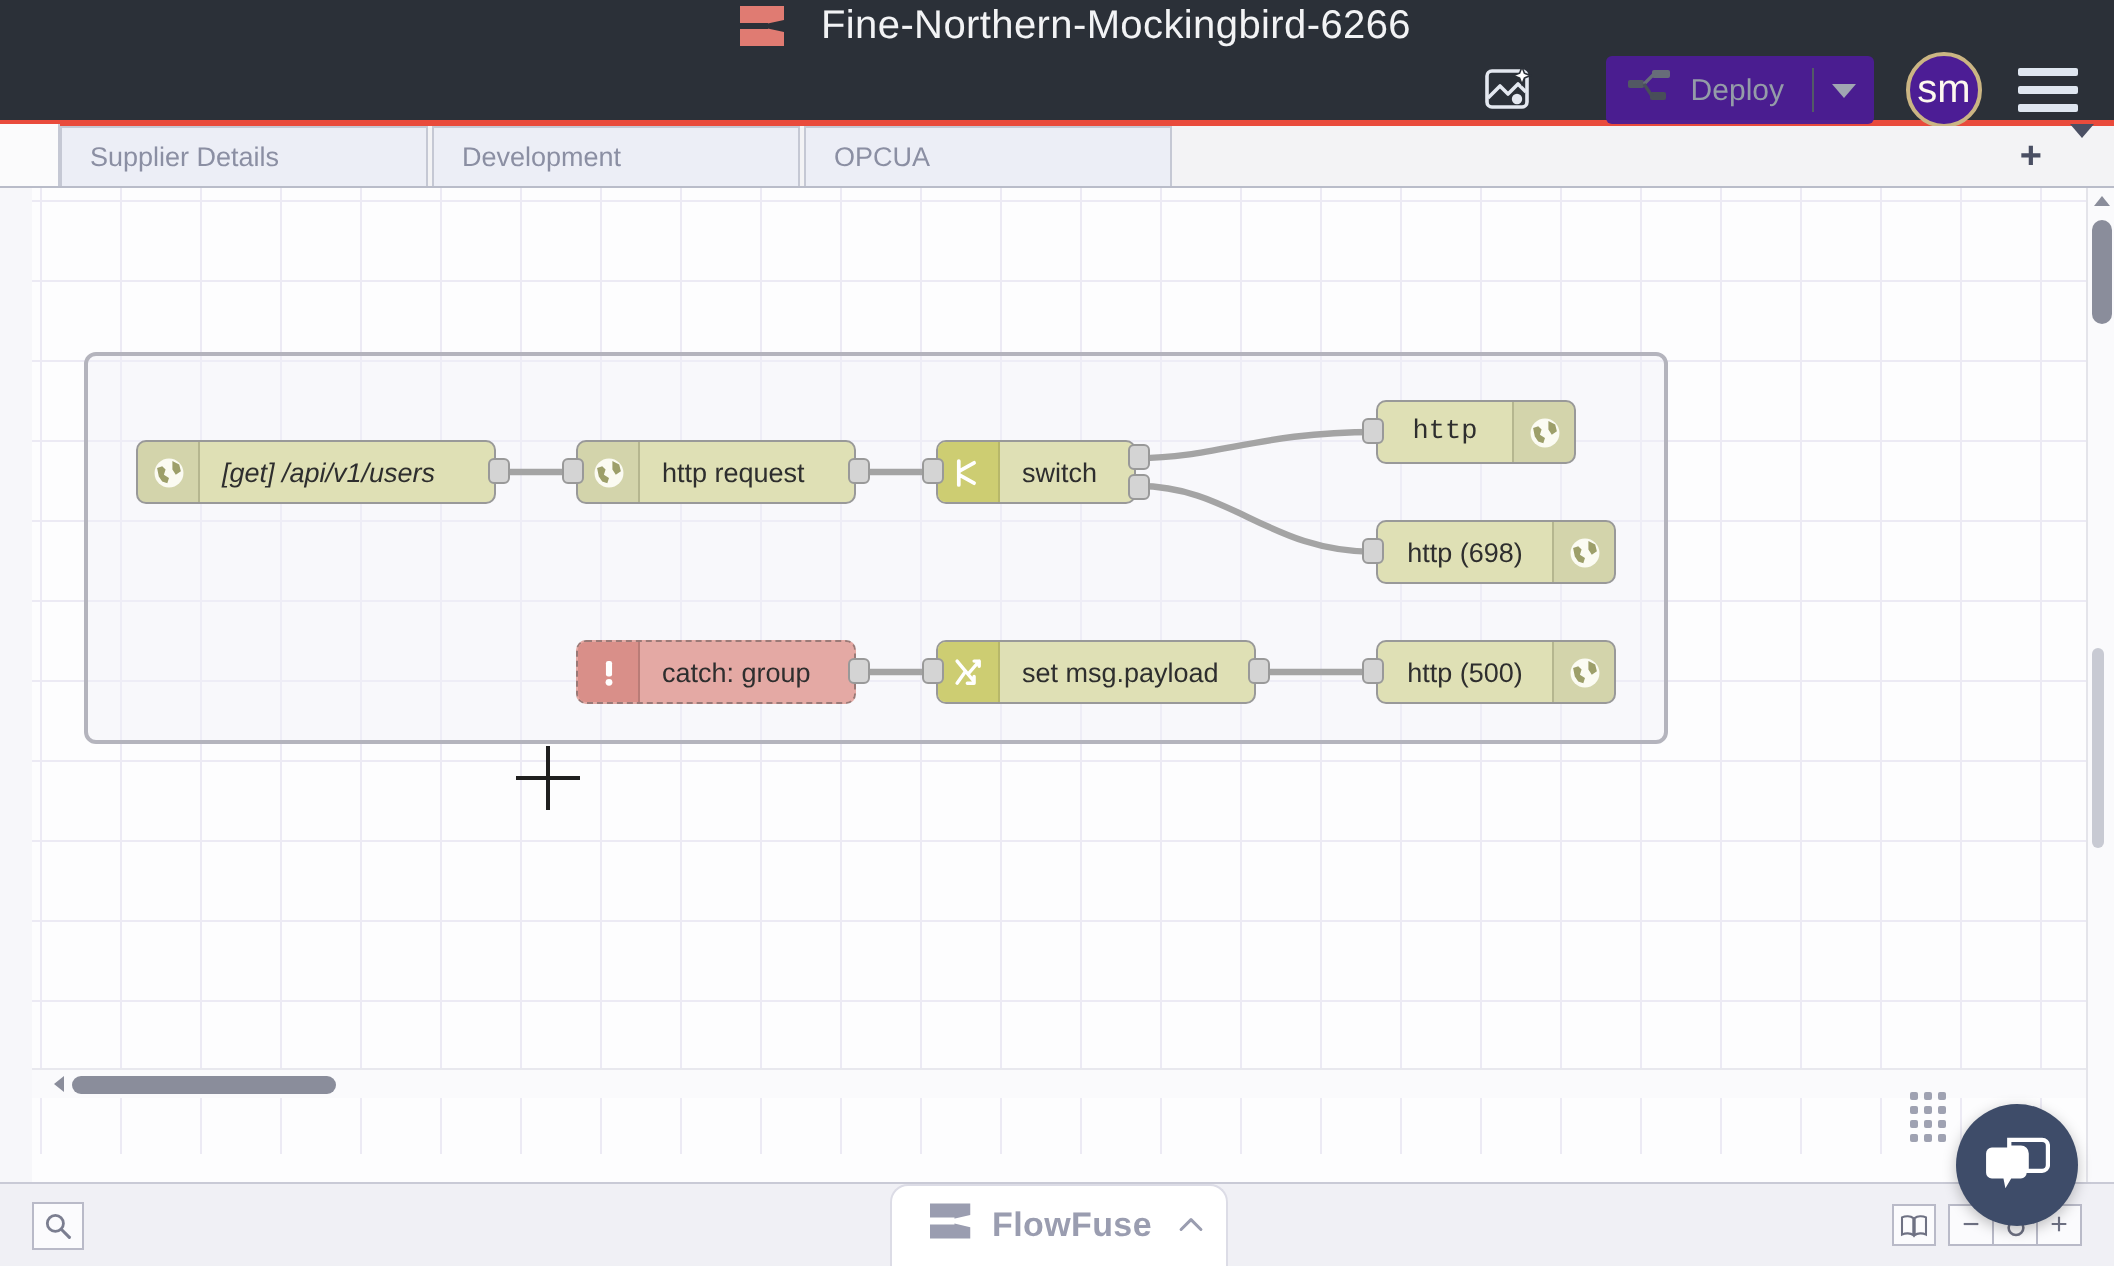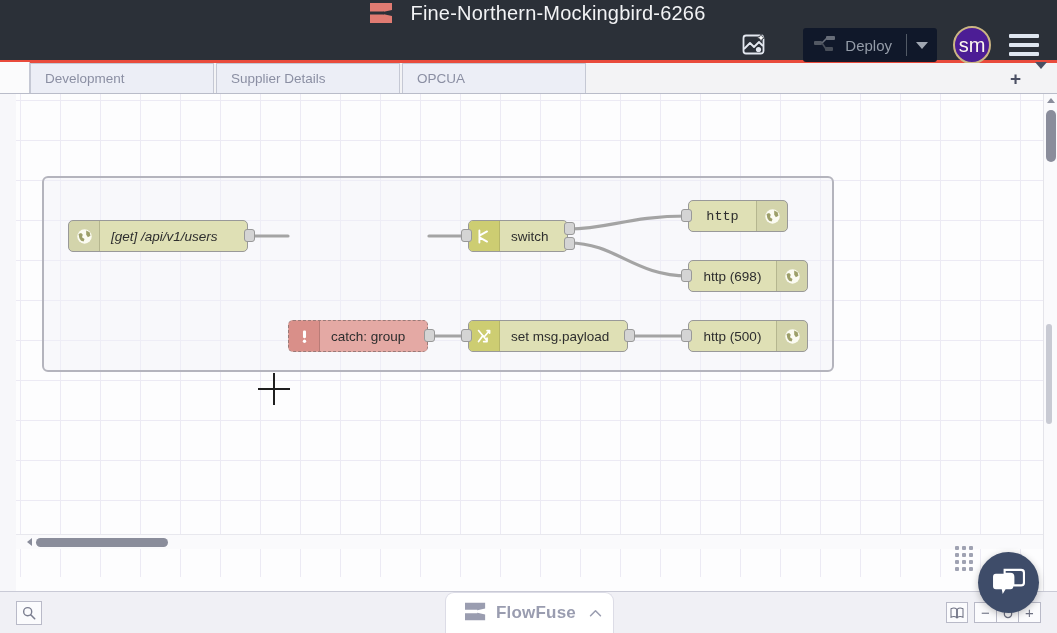--- a/index.html
+++ b/index.html
@@ -28,21 +28,21 @@
   #header-right {
     margin-left: auto; display: flex; align-items: center;
     padding-right: 16px; gap: 16px;
   }
   #ai-assistant-btn {
     width: 34px; height: 34px; display: flex;
     align-items: center; justify-content: center; cursor: pointer;
   }
   #deploy-group {
     display: flex; align-items: center;
-    background: #0f172a; border-radius: 3px; height: 34px;
+    background: #4c1d95; border-radius: 3px; height: 34px;
     opacity: .95; cursor: default; margin-left: 16px;
   }
   #deploy-btn {
     display: flex; align-items: center; gap: 9px;
     padding: 0 14px 0 11px; height: 34px; color: #9aa2ae;
     font-size: 15px; white-space: nowrap;
   }
   #deploy-divider { width: 1px; height: 22px; background: #555d69; }
   #deploy-caret {
     width: 30px; height: 34px; display: flex;
@@ -301,24 +301,24 @@
         <i></i>
         <i></i>
     </div>
   </div>
 </div>
 
 <div id="tabbar">
   <div id="tab-gutter"></div>
 
   <div class="tab sized">
+    <span>Supplier Details</span>
+  </div>
+  <div class="tab sized">
     <span>Development</span>
-  </div>
-  <div class="tab sized">
-    <span>Supplier Details</span>
   </div>
   <div class="tab sized">
     <span>OPCUA</span>
   </div>
 
   <div id="tab-actions">
     <span id="tab-add-btn">+</span>
     <span id="tab-menu-btn">
       <span class="caret-down" style="border-top-color:#4a4f63;"></span>
     </span>
@@ -347,20 +347,33 @@
           <svg width="17" height="17" viewBox="0 0 20 20">
             <circle cx="10" cy="10" r="8.5" fill="#fbfbf2"></circle>
             <path d="M3 7 L6 6 L8 8 L7 11 L10 13 L9 16 L6 15 L4 12 Z M12 3 L16 5 L17 9 L14 11 L12 8 Z" fill="#9d9f6a"></path>
           </svg>
         </span>
         <span class="node-label">[get] /api/v1/users</span>
         <span class="port out" style="top:9px;"></span>
       </div>
     </div>
 
+    <div class="node" style="left:272px; top:126px;">
+      <div class="node-body" style="width:140px;">
+        <span class="node-icon">
+          <svg width="17" height="17" viewBox="0 0 20 20">
+            <circle cx="10" cy="10" r="8.5" fill="#fbfbf2"></circle>
+            <path d="M3 7 L6 6 L8 8 L7 11 L10 13 L9 16 L6 15 L4 12 Z M12 3 L16 5 L17 9 L14 11 L12 8 Z" fill="#9d9f6a"></path>
+          </svg>
+        </span>
+        <span class="node-label">http request</span>
+        <span class="port in" style="top:9px;"></span>
+        <span class="port out" style="top:9px;"></span>
+      </div>
+    </div>
 
     <div class="node" style="left:452px; top:126px;">
       <div class="node-body" style="width:100px;">
         <span class="node-icon strong">
           <svg width="17" height="17" viewBox="0 0 20 20">
             <path d="M4 3 L4 9 L13 4 M4 9 L4 17 M4 11 L13 16" fill="none" stroke="#ffffff" stroke-width="2.2" stroke-linecap="round" stroke-linejoin="round"></path>
           </svg>
         </span>
         <span class="node-label">switch</span>
         <span class="port in" style="top:9px;"></span>

